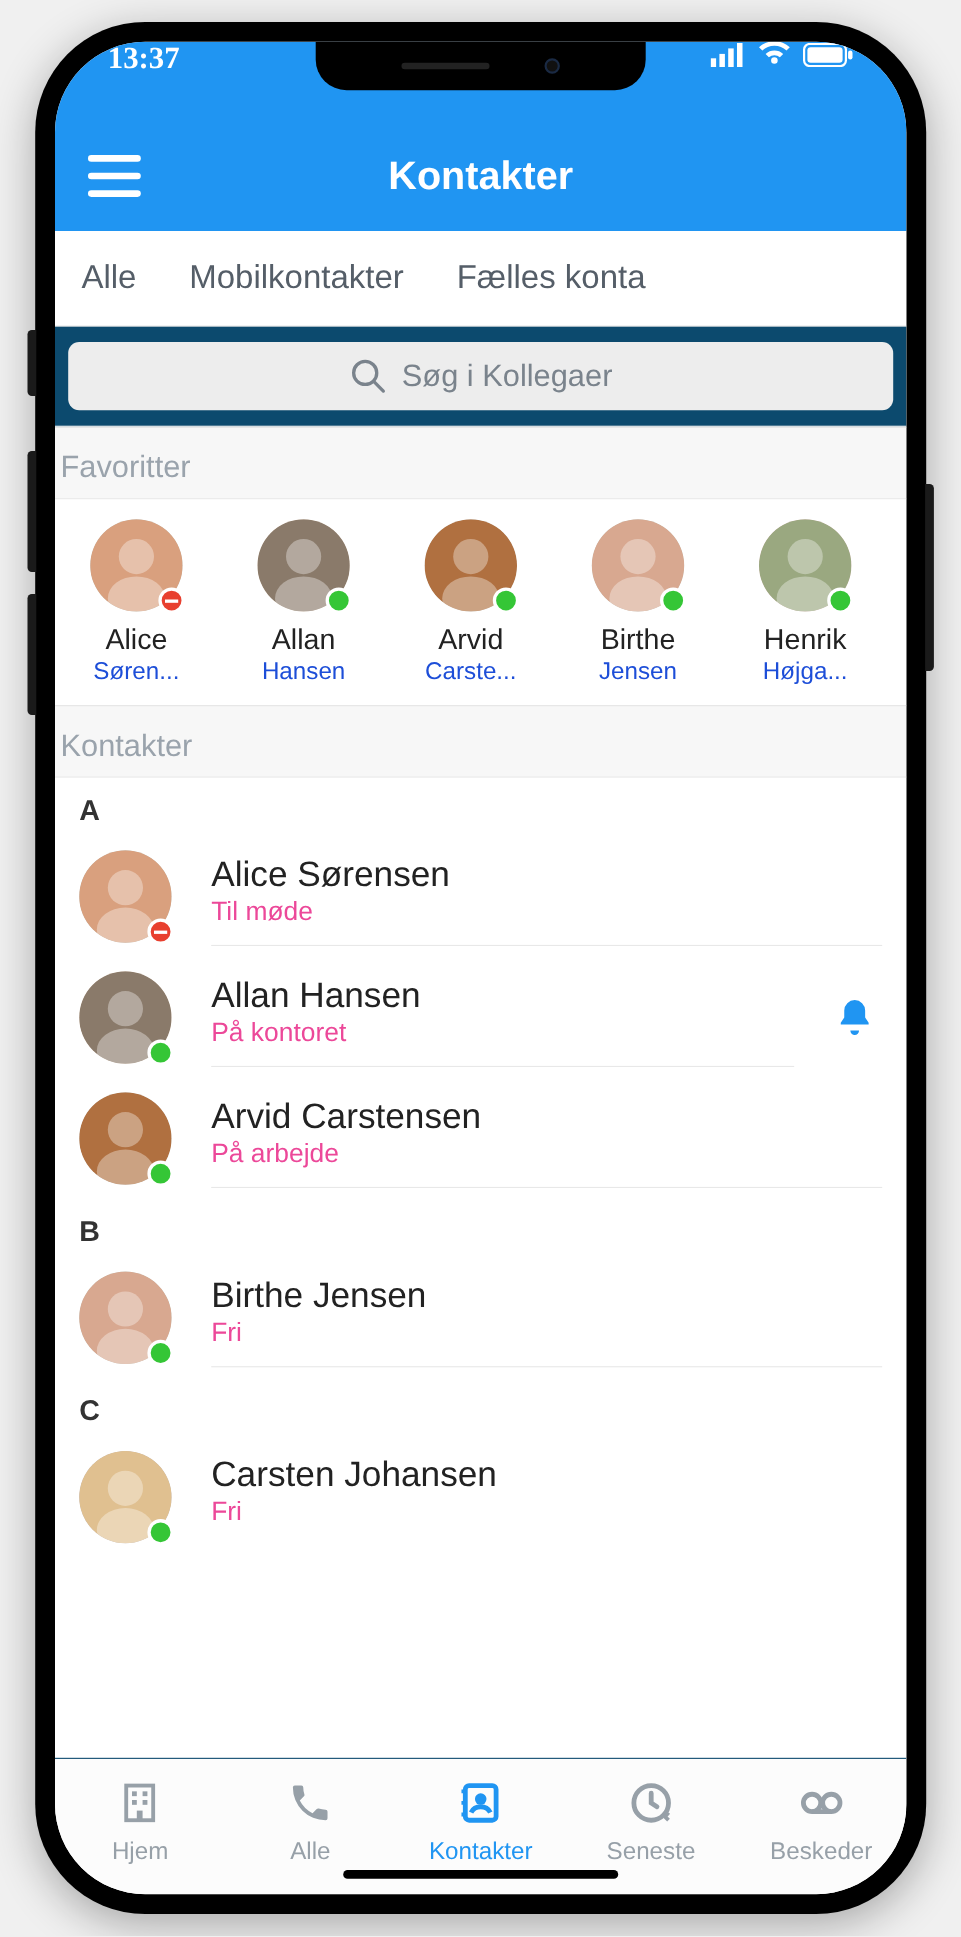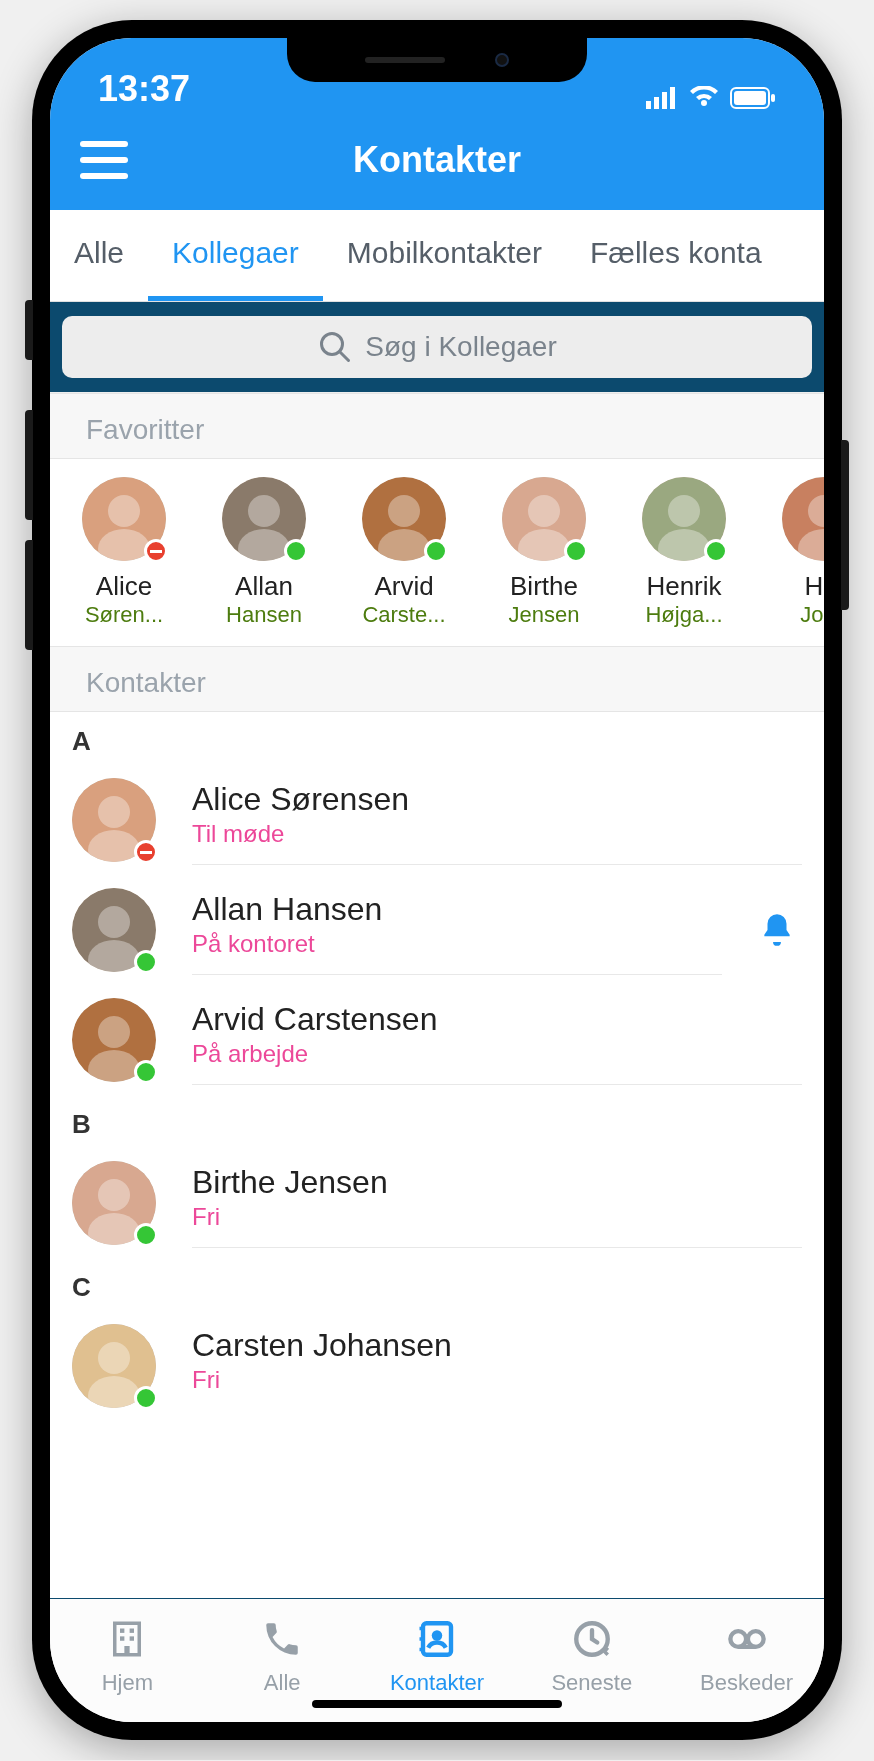--- a/index.html
+++ b/index.html
@@ -40,25 +40,26 @@
     z-index: 50;
     display:flex; justify-content:center; align-items:center; gap:50px;
   }
   .notch .speaker{ width:80px;height:6px;background:#222;border-radius:3px;}
   .notch .cam{ width:14px;height:14px;border-radius:50%;background:#111;border:2px solid #1a2a44;}
   .status-bar {
     height: 72px;
     background: #2095f2;
     display: flex;
     justify-content: space-between;
-    align-items: flex-end;
+    align-items: flex-start;
     padding: 0 48px;
     color: #fff;
-    font-size: 36px;
+    font-size: 28px;
     font-weight: 600;
+    font-family: Liberation Serif, serif;
   }
   .status-right { display:flex; gap:10px; align-items:center; }
   .header {
     height: 100px;
     background: #2095f2;
     display: flex;
     align-items: center;
     position: relative;
   }
   .hamburger {
@@ -94,30 +95,30 @@
   .search-wrap { padding: 14px 12px; background:#0c4a6e; border-bottom:1px solid #eee;}
   .search {
     background: #ededed;
     border-radius: 10px;
     height: 62px;
     display:flex; align-items:center; justify-content:center;
     gap:12px;
     color:#7a838c; font-size:28px;
   }
   .section-label {
-    padding: 20px 36px 12px;
+    padding: 20px 5px 12px;
     color:#9aa3ac;
     font-size:28px;
     background:#f7f7f7;
     border-top:1px solid #e5e5e5;
     border-bottom:1px solid #e5e5e5;
   }
   .favorites {
     display:flex;
-    gap: 28px;
+    gap: 40px;
     padding: 18px 0 18px 18px;
     overflow:hidden;
     background:#fff;
   }
   .fav {
     width: 112px;
     flex:0 0 auto;
     text-align:center;
   }
   .avatar-wrap{ position:relative; width:84px;height:84px; margin:0 auto;}
@@ -130,21 +131,21 @@
   .status-dot {
     position:absolute; right:-2px; bottom:-2px;
     width:24px;height:24px;border-radius:50%;
     border:3px solid #fff;
   }
   .status-green{ background:#35c636;}
   .status-red{ background:#e8402f;}
   .status-red::before,.status-red::after{content:"";position:absolute;background:#fff;}
   .status-red::before{ width:12px;height:3px;left:3px;top:7.5px;}
   .fav-name{ font-size:26px;color:#222;margin-top:10px;white-space:nowrap;overflow:hidden;text-overflow:ellipsis;}
-  .fav-last{ font-size:22px;color:#4d7c0f;white-space:nowrap;overflow:hidden;text-overflow:ellipsis;}
+  .fav-last{ font-size:22px;color:#1d4ed8;white-space:nowrap;overflow:hidden;text-overflow:ellipsis;}
   .contacts { flex:1; overflow:hidden; background:#fff;}
   .letter-header{
     font-size:26px; font-weight:700; color:#333;
     padding: 14px 22px 8px;
   }
   .contact-row{
     display:flex; align-items:center;
     padding: 10px 22px;
     gap:36px;
   }
@@ -214,21 +215,20 @@
       <div class="hamburger">
           <span></span>
           <span></span>
           <span></span>
         </div>
       <div class="header-title">Kontakter</div>
     </div>
 
     <div class="tabs" id="tabs">
         <div class="tab">Alle</div>
-        <div class="tab active">Kollegaer</div>
         <div class="tab">Mobilkontakter</div>
         <div class="tab">Fælles konta</div>
       </div>
 
     <div class="search-wrap">
       <div class="search">
         <svg class="icon" viewBox="0 0 24 24">
             <circle cx="10" cy="10" r="7" fill="none" stroke="#7a838c" stroke-width="2"></circle>
             <line x1="15" y1="15" x2="21" y2="21" stroke="#7a838c" stroke-width="2" stroke-linecap="round"></line>
           </svg>

